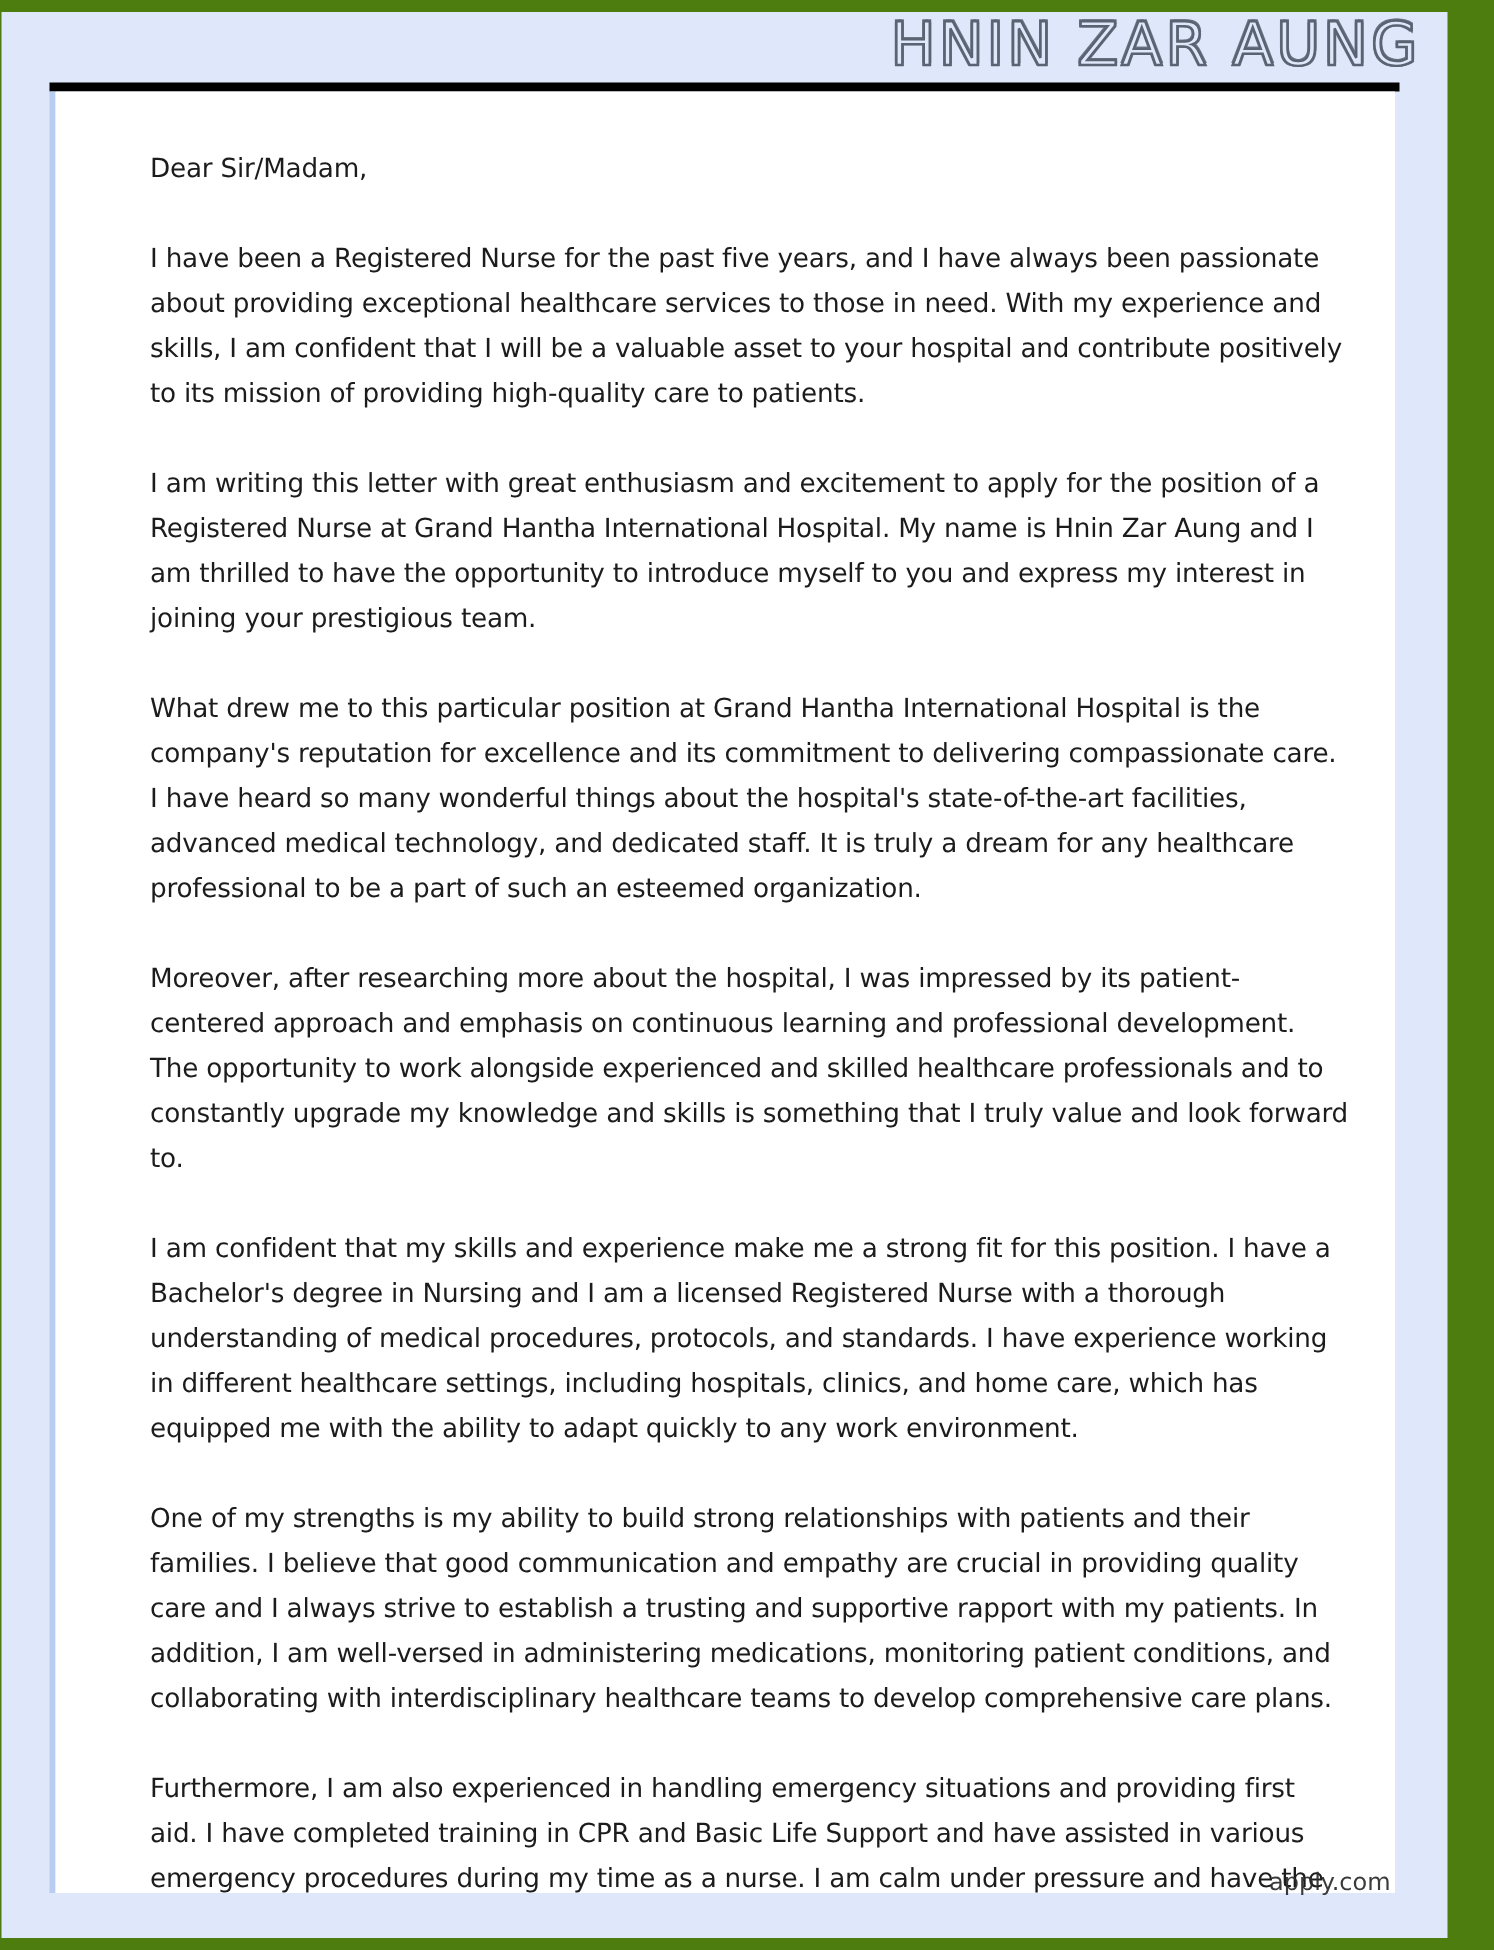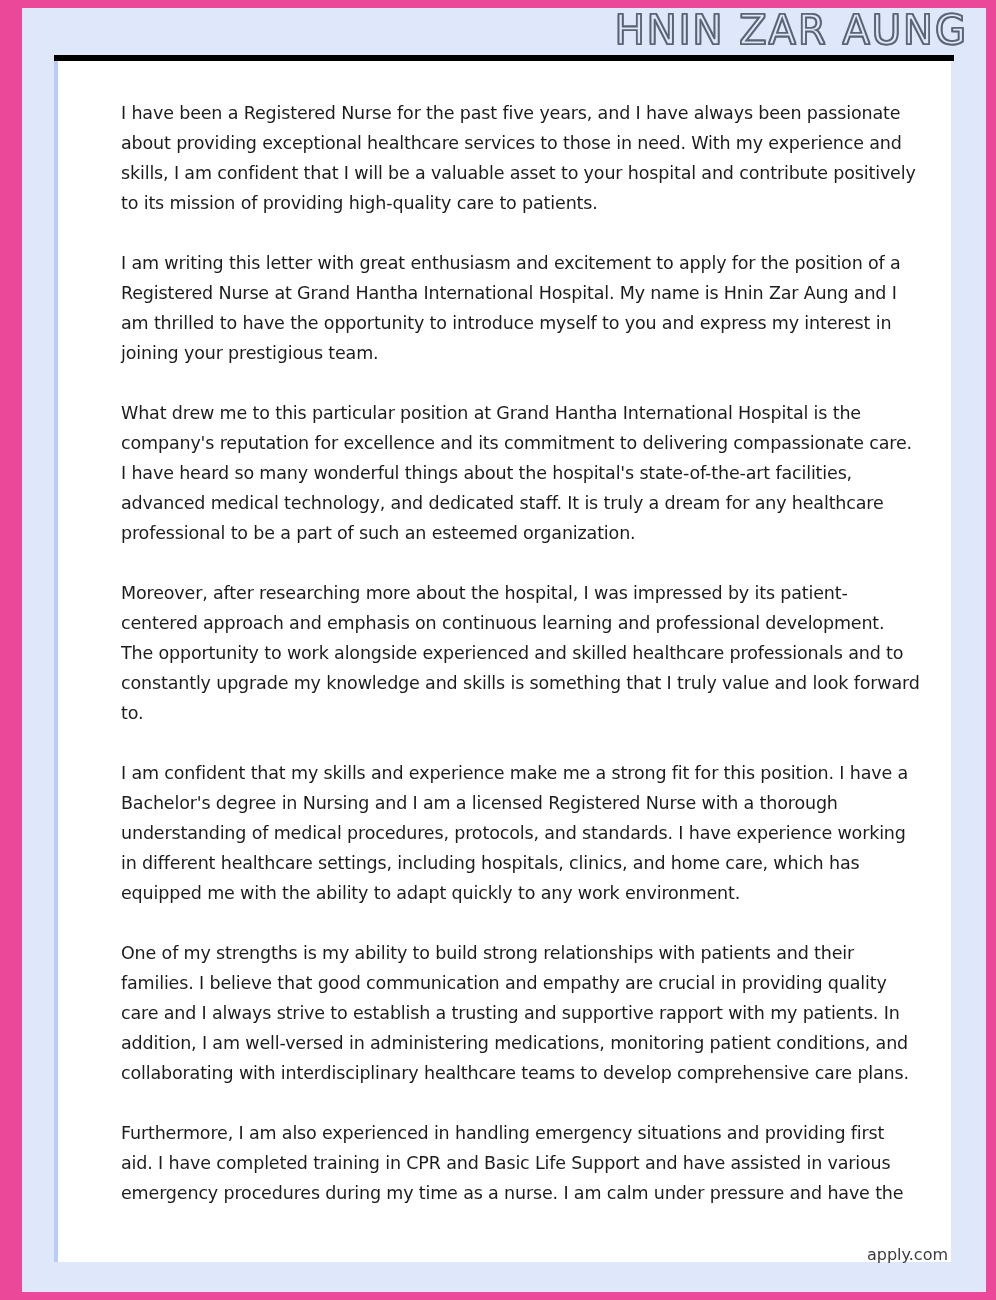--- a/index.html
+++ b/index.html
@@ -13,22 +13,22 @@
 
   body {
     font-family: "DejaVu Sans", sans-serif;
     background: #000000;
   }
 
   #page-frame {
     position: relative;
     width: 996px;
     height: 1300px;
-    background: #ec4899;
-    padding: 8px 16px 8px 22px;
+    background: #4d7c0f;
+    padding: 8px 16px 8px 1px;
   }
 
   
   #canvas {
     position: relative;
     width: 964px;
     height: 1284px;
     background: #dfe7fa;
     overflow: hidden;
   }
@@ -138,20 +138,21 @@
       <div id="doc-title">HNIN ZAR AUNG</div>
     </div>
 
     <div id="header-rule"></div>
 
     <div id="sheet-left-edge"></div>
 
     <div id="sheet"></div>
 
     <div id="letter-body">
+      <p class="para">Dear Sir/Madam,</p>
       <p class="para">I have been a Registered Nurse for the past five years, and I have always been passionate about providing exceptional healthcare services to those in need. With my experience and skills, I am confident that I will be a valuable asset to your hospital and contribute positively to its mission of providing high-quality care to patients.</p>
       <p class="para">I am writing this letter with great enthusiasm and excitement to apply for the position of a Registered Nurse at Grand Hantha International Hospital. My name is Hnin Zar Aung and I am thrilled to have the opportunity to introduce myself to you and express my interest in joining your prestigious team.</p>
       <p class="para">What drew me to this particular position at Grand Hantha International Hospital is the company's reputation for excellence and its commitment to delivering compassionate care. I have heard so many wonderful things about the hospital's state-of-the-art facilities, advanced medical technology, and dedicated staff. It is truly a dream for any healthcare professional to be a part of such an esteemed organization.</p>
       <p class="para">Moreover, after researching more about the hospital, I was impressed by its patient-centered approach and emphasis on continuous learning and professional development. The opportunity to work alongside experienced and skilled healthcare professionals and to constantly upgrade my knowledge and skills is something that I truly value and look forward to.</p>
       <p class="para">I am confident that my skills and experience make me a strong fit for this position. I have a Bachelor's degree in Nursing and I am a licensed Registered Nurse with a thorough understanding of medical procedures, protocols, and standards. I have experience working in different healthcare settings, including hospitals, clinics, and home care, which has equipped me with the ability to adapt quickly to any work environment.</p>
       <p class="para">One of my strengths is my ability to build strong relationships with patients and their families. I believe that good communication and empathy are crucial in providing quality care and I always strive to establish a trusting and supportive rapport with my patients. In addition, I am well-versed in administering medications, monitoring patient conditions, and collaborating with interdisciplinary healthcare teams to develop comprehensive care plans.</p>
       <p class="para">Furthermore, I am also experienced in handling emergency situations and providing first aid. I have completed training in CPR and Basic Life Support and have assisted in various emergency procedures during my time as a nurse. I am calm under pressure and have the</p>
     </div>
 
     <div id="watermark">apply.com</div>

